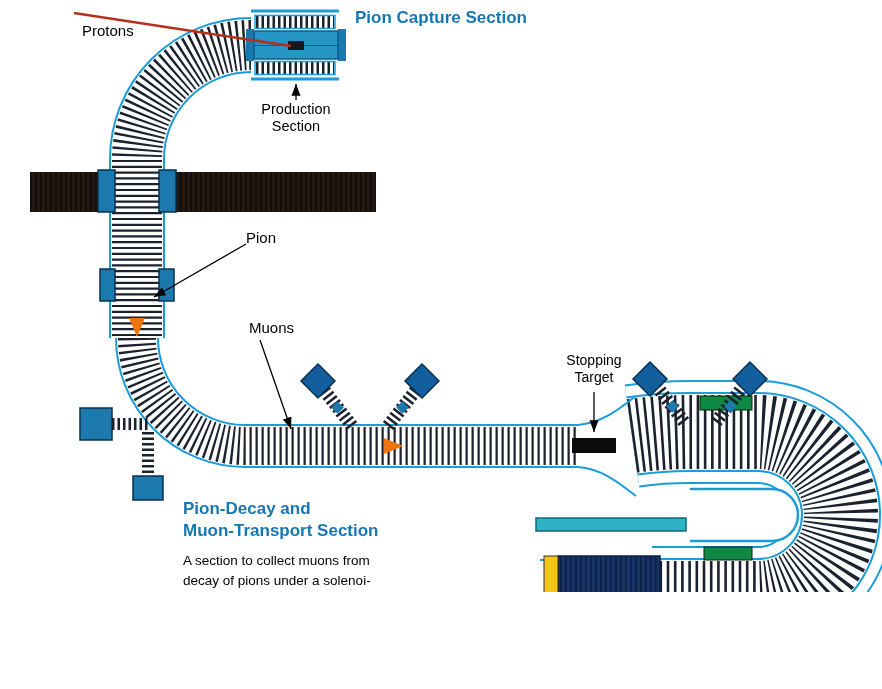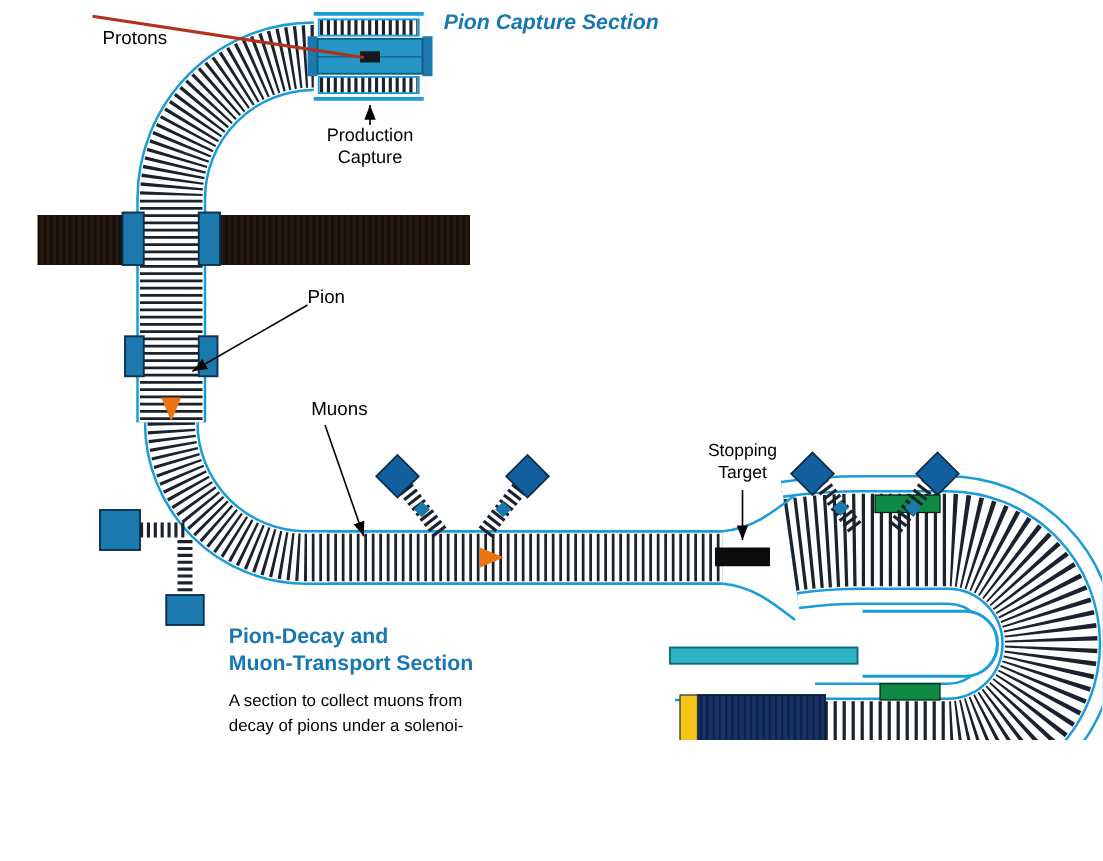--- a/index.html
+++ b/index.html
@@ -167,23 +167,23 @@
   </g>
 
   <g>
     <line x1="88" y1="659" x2="268" y2="659" stroke="#000" stroke-width="2"></line>
     <line x1="88" y1="648" x2="88" y2="659" stroke="#000" stroke-width="2"></line>
     <line x1="268" y1="648" x2="268" y2="659" stroke="#000" stroke-width="2"></line>
   </g>
 </svg>
 
 <div class="lbl" style="left:82px;top:22px;">Protons</div>
-<div class="sec-title" style="left:355px;top:7px;font-style:italic;">Pion Capture Section</div>
+<div class="sec-title" style="left:355px;top:7px;">Pion Capture Section</div>
 <div class="lbl center" style="left:238px;top:101px;width:116px;font-size:14.5px;">Production
-Capture</div>
+Section</div>
 <div class="lbl" style="left:246px;top:229px;">Pion</div>
 <div class="lbl" style="left:249px;top:319px;">Muons</div>
 <div class="lbl center" style="left:544px;top:352px;width:100px;font-size:14px;">Stopping
 Target</div>
 <div class="sec-title" style="left:183px;top:498px;">Pion-Decay and
 Muon-Transport Section</div>
 <div class="sec-desc" style="left:183px;top:551px;width:250px;">A section to collect muons from
 decay of pions under a solenoi-
 dal magnetic field.</div>
 

